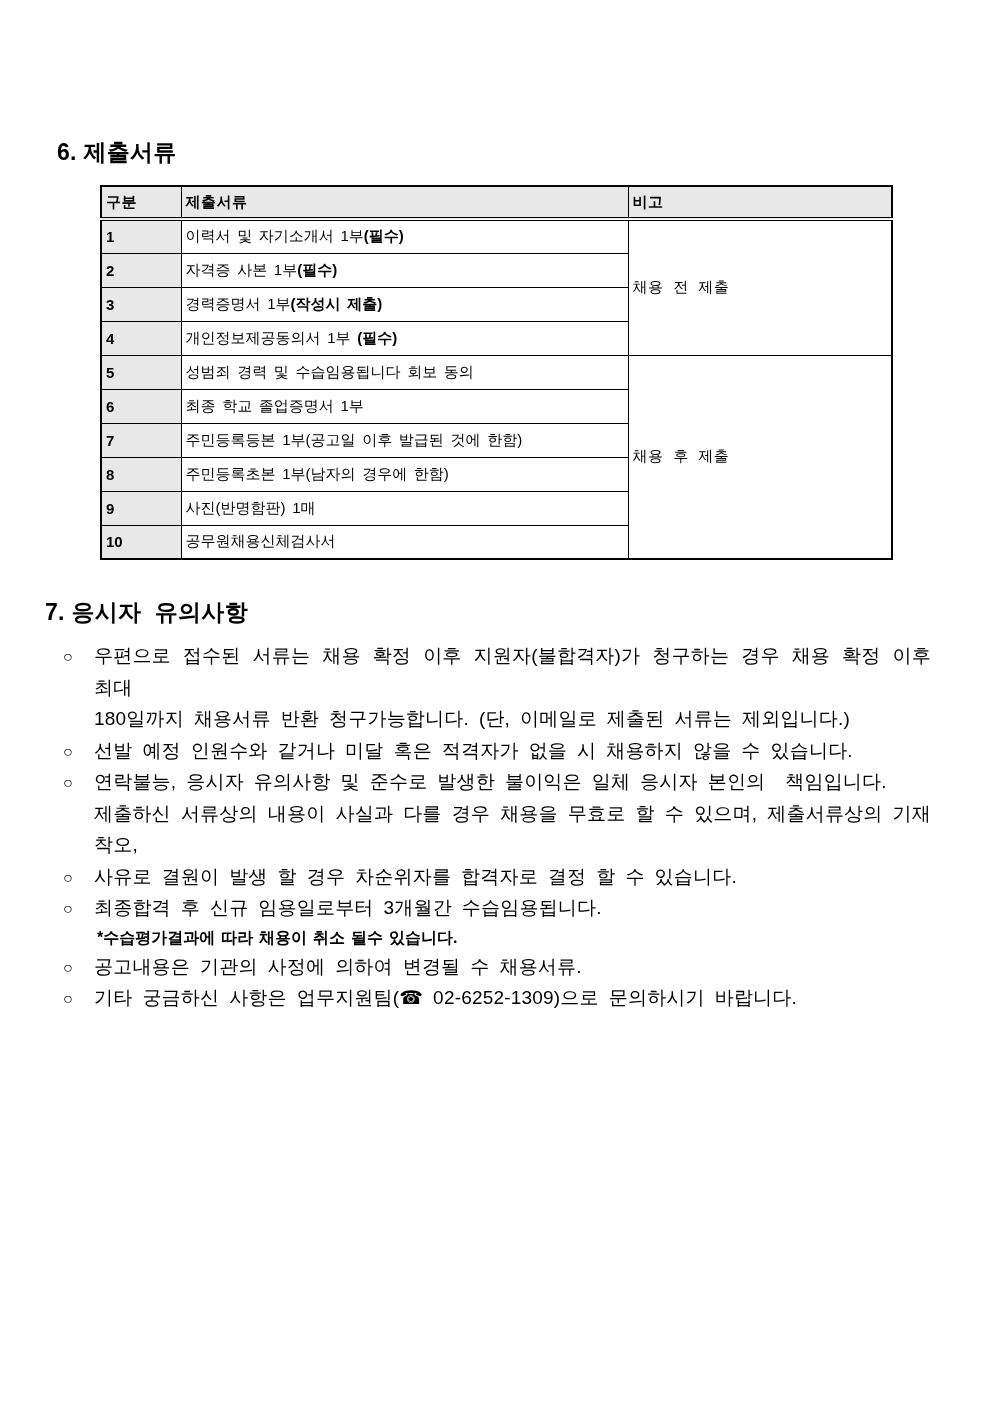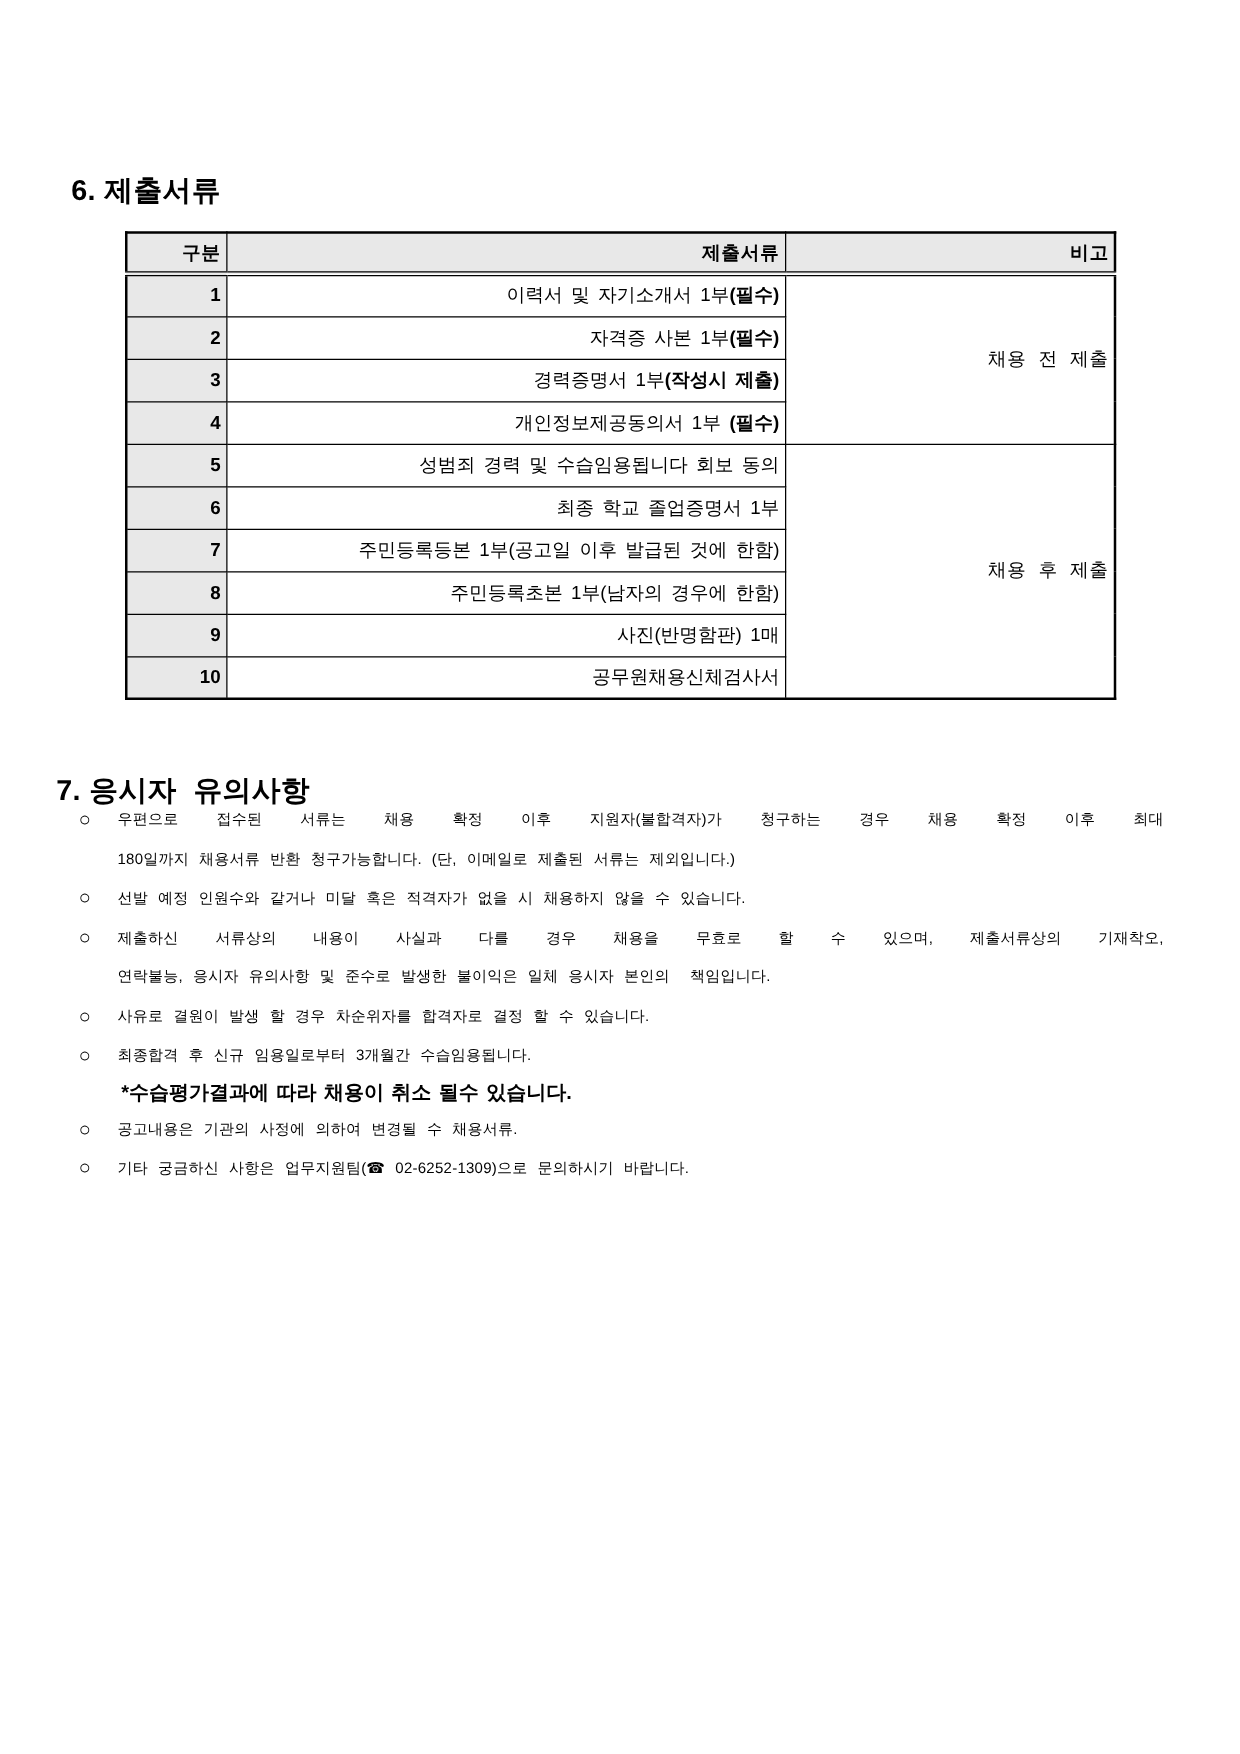--- a/index.html
+++ b/index.html
@@ -6,30 +6,30 @@
   body{
     width:992px;height:1403px;position:relative;background:#ffffff;
     font-family:"Liberation Sans","DejaVu Sans",sans-serif;color:#111;
     overflow:hidden;
   }
   .sec-title{
     position:absolute;font-weight:bold;font-size:23px;
     white-space:pre-wrap;letter-spacing:0.3px;color:#000;
   }
   #sec6-title{top:137px;left:57px;}
-  #sec7-title{top:617px;left:45px;text-align:right;}
+  #sec7-title{top:597px;left:45px;text-align:right;}
 
   
   #docs-table{
     position:absolute;top:185px;left:100px;width:793px;
     border-collapse:collapse;table-layout:fixed;
     border:2px solid #000;
   }
   #docs-table th,#docs-table td{
-    border:1px solid #000;text-align:right;vertical-align:middle;
+    border:1px solid #000;text-align:left;vertical-align:middle;
     font-size:15px;padding:0 4px;color:#000;
   }
   #docs-table thead th{
     background:#e8e8e8;font-weight:bold;height:30px;
     border-bottom:4px double #000;letter-spacing:0.5px;
   }
   #docs-table tbody tr{height:34px;}
   #docs-table td.num{background:#e8e8e8;font-weight:bold;}
   #docs-table td.doc{word-spacing:2.5px;}
   #docs-table td.doc b{font-weight:bold;}
@@ -37,21 +37,21 @@
 
   
   #bullets{position:absolute;top:640px;left:63px;width:868px;}
   .bullet{display:flex;align-items:flex-start;}
   .bullet .marker{
     flex:0 0 31px;font-size:16px;line-height:31.5px;color:#000;
     transform:translateY(0.5px);
   }
   .bullet .content{flex:1;min-width:0;}
   .line{
-    font-size:12px;line-height:31.5px;color:#000;
+    font-size:19px;line-height:31.5px;color:#000;
     word-spacing:4.5px;letter-spacing:0.2px;white-space:pre-wrap;
   }
   .line.justify{
     white-space:normal;text-align:justify;text-align-last:justify;
   }
   .footnote{
     font-size:16px;line-height:27px;color:#000;
     word-spacing:1.5px;padding-left:3px;font-weight:bold;
   }
 </style>
@@ -133,22 +133,22 @@
       </div>
       <div class="bullet">
         <span class="marker">○</span>
         <div class="content">
           <div class="line">선발 예정 인원수와 같거나 미달 혹은 적격자가 없을 시 채용하지 않을 수 있습니다.</div>
         </div>
       </div>
       <div class="bullet">
         <span class="marker">○</span>
         <div class="content">
+          <div class="line">연락불능, 응시자 유의사항 및 준수로 발생한 불이익은 일체 응시자 본인의  책임입니다.</div>
           <div class="line justify">제출하신 서류상의 내용이 사실과 다를 경우 채용을 무효로 할 수 있으며, 제출서류상의 기재착오,</div>
-          <div class="line">연락불능, 응시자 유의사항 및 준수로 발생한 불이익은 일체 응시자 본인의  책임입니다.</div>
         </div>
       </div>
       <div class="bullet">
         <span class="marker">○</span>
         <div class="content">
           <div class="line">사유로 결원이 발생 할 경우 차순위자를 합격자로 결정 할 수 있습니다.</div>
         </div>
       </div>
       <div class="bullet">
         <span class="marker">○</span>

